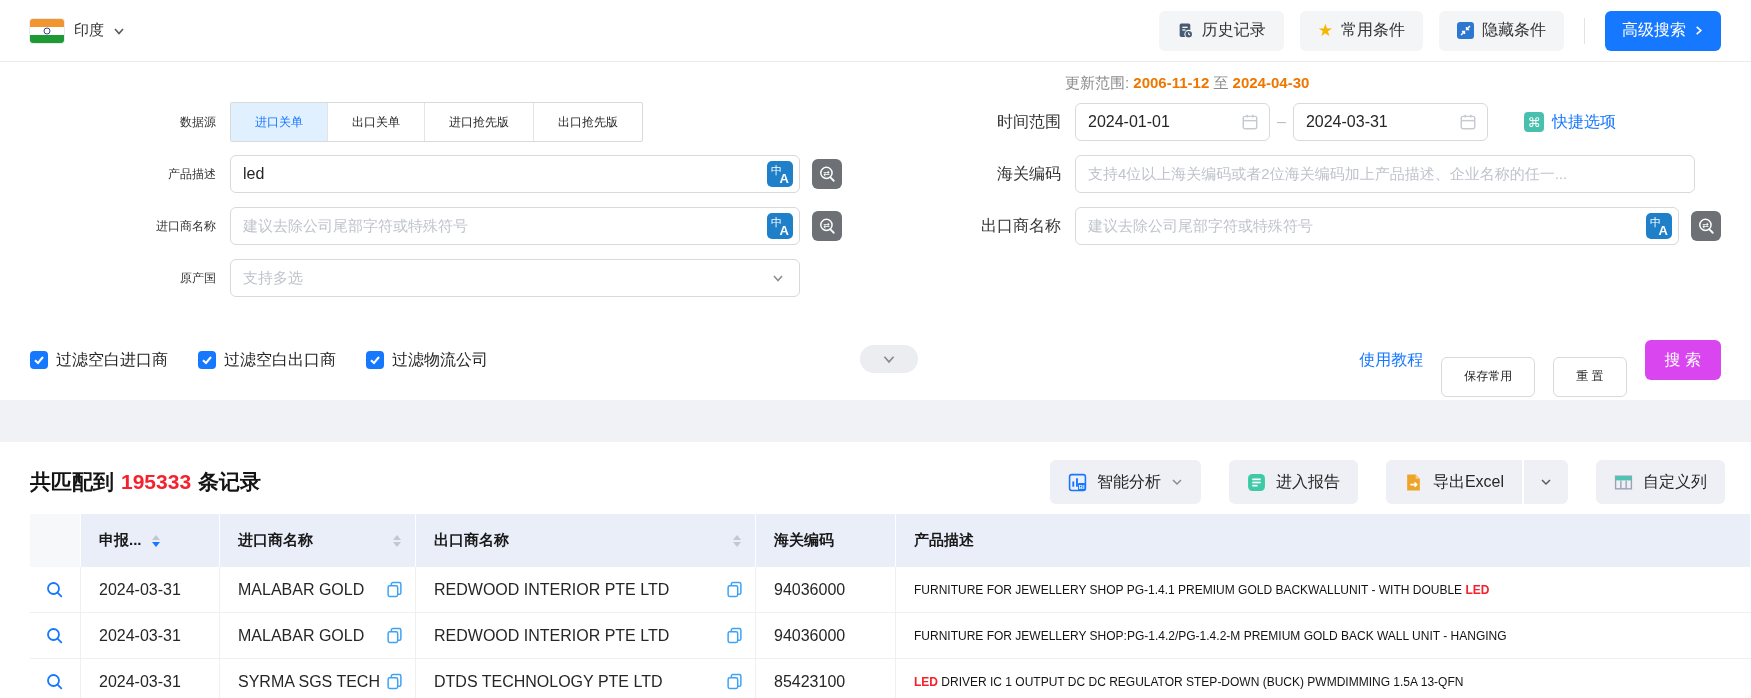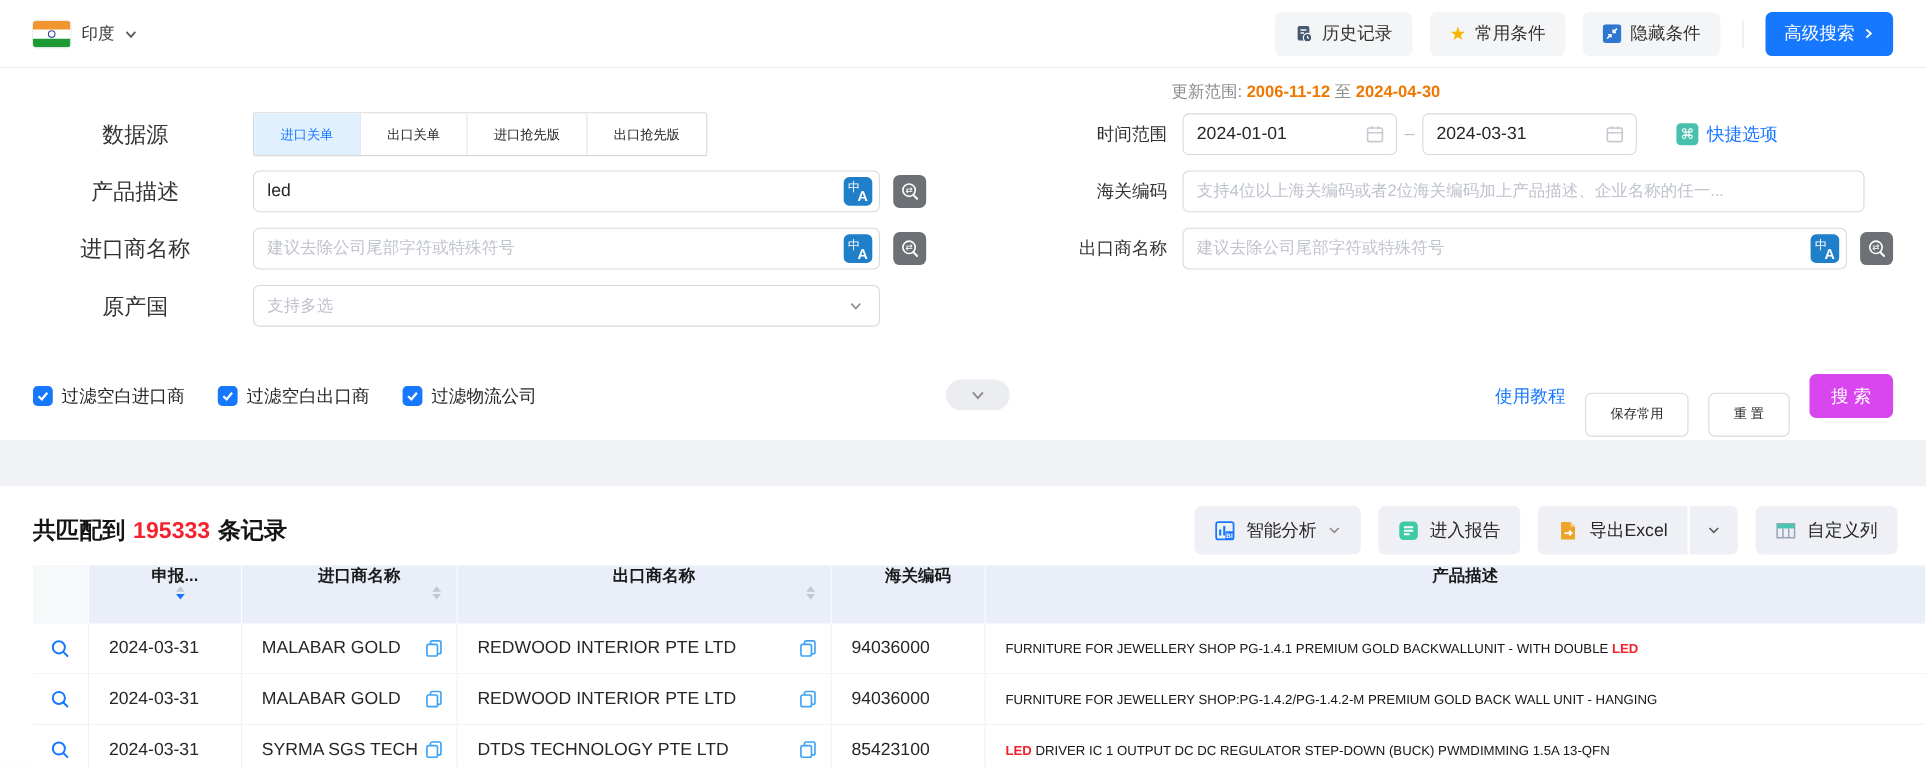--- a/index.html
+++ b/index.html
@@ -31,21 +31,21 @@
   
   .form-card { background: #fff; padding: 12px 30px 20px; }
   .form-grid { display: flex; }
   .fcol-left { width: 880px; flex: none; }
   .fcol-right { flex: 1; min-width: 0; }
   .spacer-28 { height: 28px; }
   .update-row { height: 20px; margin-bottom: 8px; font-size: 15px; color: #8c8c8c;
                 padding-left: 155px; white-space: nowrap; }
   .update-row b { color: #ee7700; }
   .frow { display: flex; align-items: center; height: 40px; margin-bottom: 12px; }
-  .flabel { width: 200px; text-align: center; padding-right: 14px; font-size: 20px;
+  .flabel { width: 200px; text-align: right; padding-right: 14px; font-size: 12px;
             color: #333; flex: none; white-space: nowrap; }
   .flabel-r { width: 165px; text-align: right; padding-right: 14px; font-size: 16px;
             color: #333; flex: none; white-space: nowrap; }
   .tabs { display: inline-flex; border: 1px solid #d9d9d9; border-radius: 2px;
           overflow: hidden; height: 40px; background: #fff; }
   .tab { display: flex; align-items: center; padding: 0 24px; font-size: 12px;
          color: #262626; border-right: 1px solid #e4e4e4; cursor: pointer; white-space: nowrap; }
   .tab:last-child { border-right: none; }
   .tab.active { background: #e1f0ff; color: #1677ff; }
   .input { height: 38px; border: 1px solid #d9d9d9; border-radius: 6px; display: flex;
@@ -83,35 +83,35 @@
                background: #fff; font-size: 12px; color: #262626; display: flex;
                align-items: center; cursor: pointer; white-space: nowrap; margin-top: 33px; }
   .btn-primary { height: 40px; padding: 0 20px; background: #d946ef; border-radius: 6px;
                color: #fff; font-size: 16px; display: flex; align-items: center;
                cursor: pointer; white-space: nowrap; }
   
   .results-card { margin-top: 42px; background: #fff; padding: 16px 0 0 30px; height: 300px; }
   .res-head { display: flex; align-items: center; padding-right: 26px; height: 48px; }
   .res-title { font-size: 21px; font-weight: bold; color: #141414; }
   .res-title .num { color: #f5222d; margin: 0 7px; }
-  .res-btns { margin-left: auto; display: flex; gap: 16px; }
+  .res-btns { margin-left: auto; display: flex; gap: 28px; }
   .rbtn { height: 44px; background: #eef0f5; border-radius: 6px; display: flex;
           align-items: center; gap: 10px; padding: 0 18px; font-size: 16px;
           color: #262626; cursor: pointer; white-space: nowrap; }
   .excel-pill { display: flex; gap: 2px; }
   .excel-pill .p1 { border-radius: 6px 0 0 6px; }
   .excel-pill .p2 { width: 44px; justify-content: center; padding: 0; border-radius: 0 6px 6px 0; }
   
   .table { margin-top: 8px; width: 1721px; }
   .t-row { display: flex; height: 46px; background: #fff; border-bottom: 1px solid #f0f0f0; }
   .t-head { height: 53px; background: #e9eef9; border-bottom: none; }
   .c { display: flex; align-items: center; padding-left: 18px;
        border-right: 1px solid #f0f0f0; overflow: hidden; }
   .t-head .c { border-right: 1px solid rgba(255,255,255,.85); font-weight: bold;
-       font-size: 15px; color: #1a1a1a; flex-direction: column; }
+       font-size: 15px; color: #1a1a1a; }
   .c-icon { width: 51px; flex: none; justify-content: center; padding-left: 0; }
   .t-head .c-icon { background: #f7f8fa; }
   .c-date { width: 139px; flex: none; }
   .c-imp { width: 196px; flex: none; }
   .c-exp { width: 340px; flex: none; }
   .c-hs { width: 140px; flex: none; }
   .c-desc { flex: 1; border-right: none; white-space: nowrap; }
   .t-row .cell-txt { font-size: 16px; color: #262626; white-space: nowrap; }
   .cell-desc { font-size: 12px; color: #141414; white-space: nowrap; }
   .hl { color: #f5222d; font-weight: bold; }

